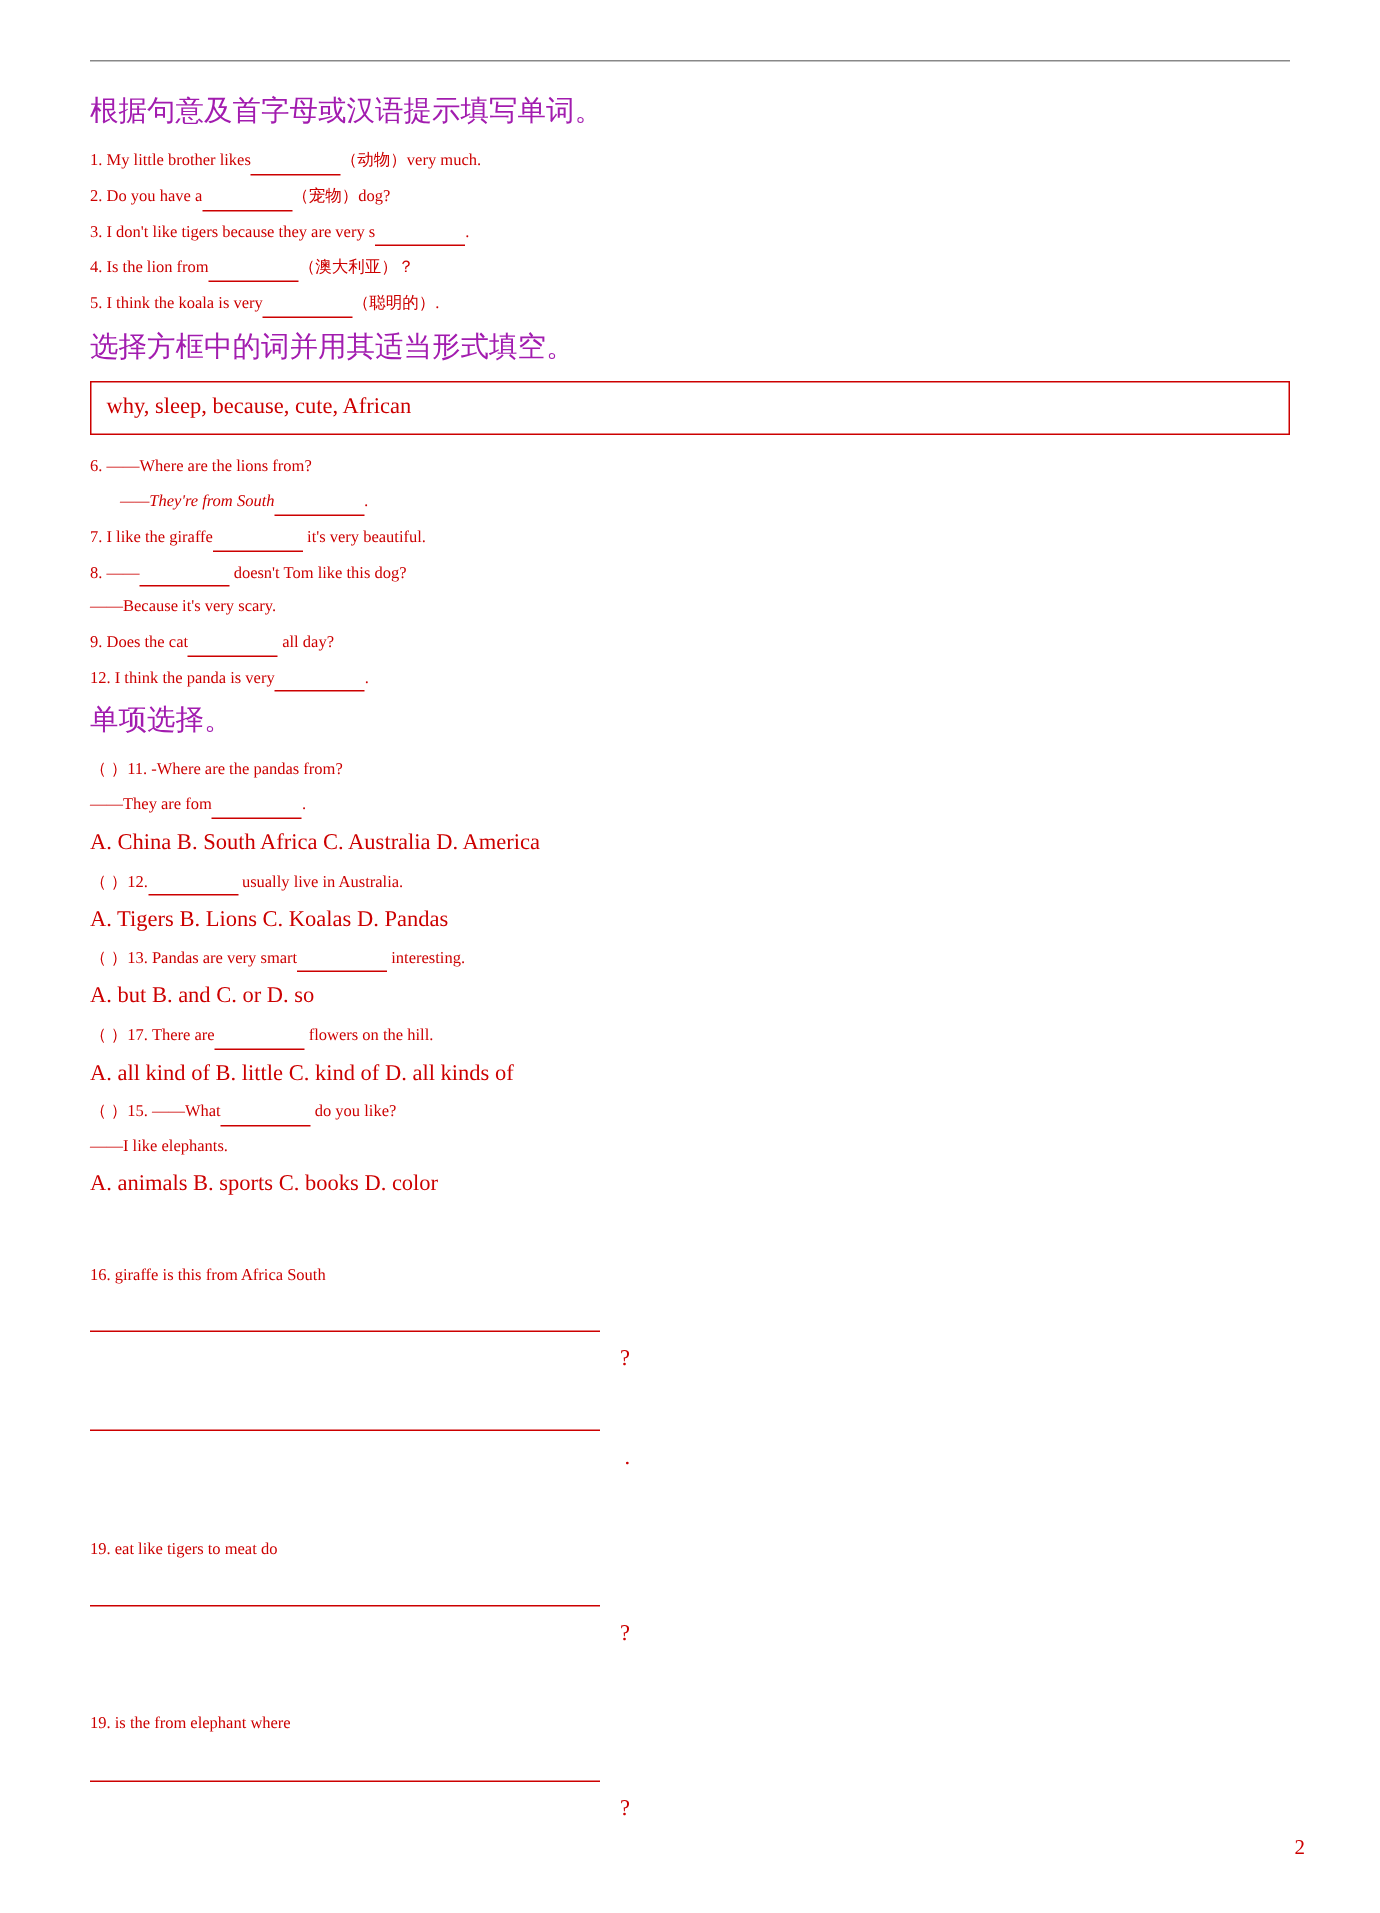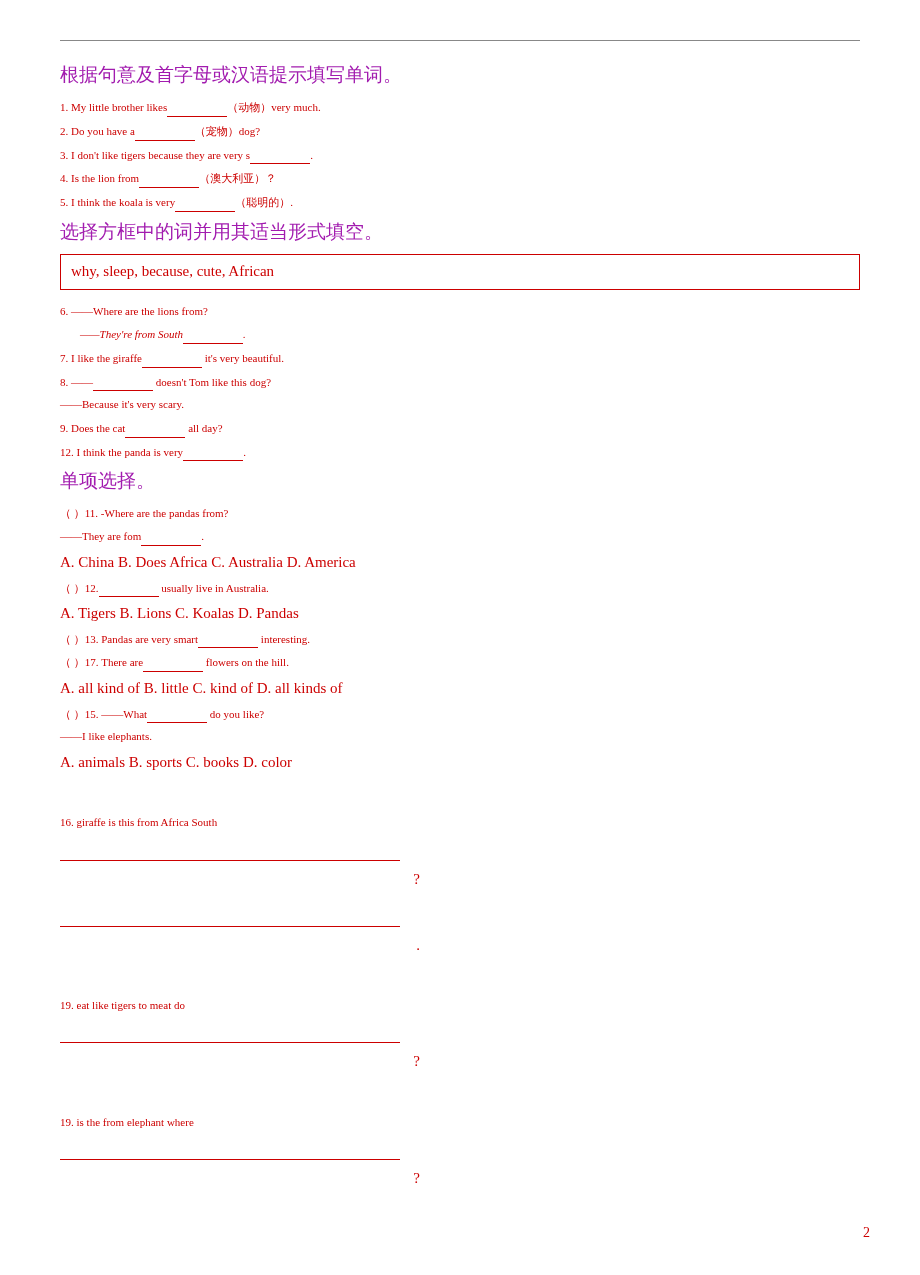--- a/index.html
+++ b/index.html
@@ -130,32 +130,35 @@
 
 <div>
 
   <p class="question-line">
     <span>（  ）11.  -Where are the pandas from?</span>
   </p>
   <p class="question-line">
     <span>——They are fom</span><span class="blank">&nbsp;&nbsp;&nbsp;&nbsp;&nbsp;&nbsp;</span><span>.</span>
   </p>
   <p class="mc-choice-line">
-    <span>A. China   B. Does Africa   C. Australia   D. America</span>
+    <span>A. China   B. South Africa   C. Australia   D. America</span>
   </p>
 
   <p class="question-line">
     <span>（  ）12.</span><span class="blank">&nbsp;&nbsp;&nbsp;&nbsp;&nbsp;&nbsp;</span><span> usually live in Australia.</span>
   </p>
   <p class="mc-choice-line">
     <span>A. Tigers   B. Lions   C. Koalas   D. Pandas</span>
   </p>
 
   <p class="question-line">
     <span>（  ）13. Pandas are very smart</span><span class="blank">&nbsp;&nbsp;&nbsp;&nbsp;&nbsp;&nbsp;</span><span> interesting.</span>
+  </p>
+  <p class="mc-choice-line">
+    <span>A. but   B. and   C. or   D. so</span>
   </p>
 
   <p class="question-line">
     <span>（  ）17. There are</span><span class="blank">&nbsp;&nbsp;&nbsp;&nbsp;&nbsp;&nbsp;</span><span> flowers on the hill.</span>
   </p>
   <p class="mc-choice-line">
     <span>A. all kind of   B. little   C. kind of   D. all kinds of</span>
   </p>
 
   <p class="question-line">

